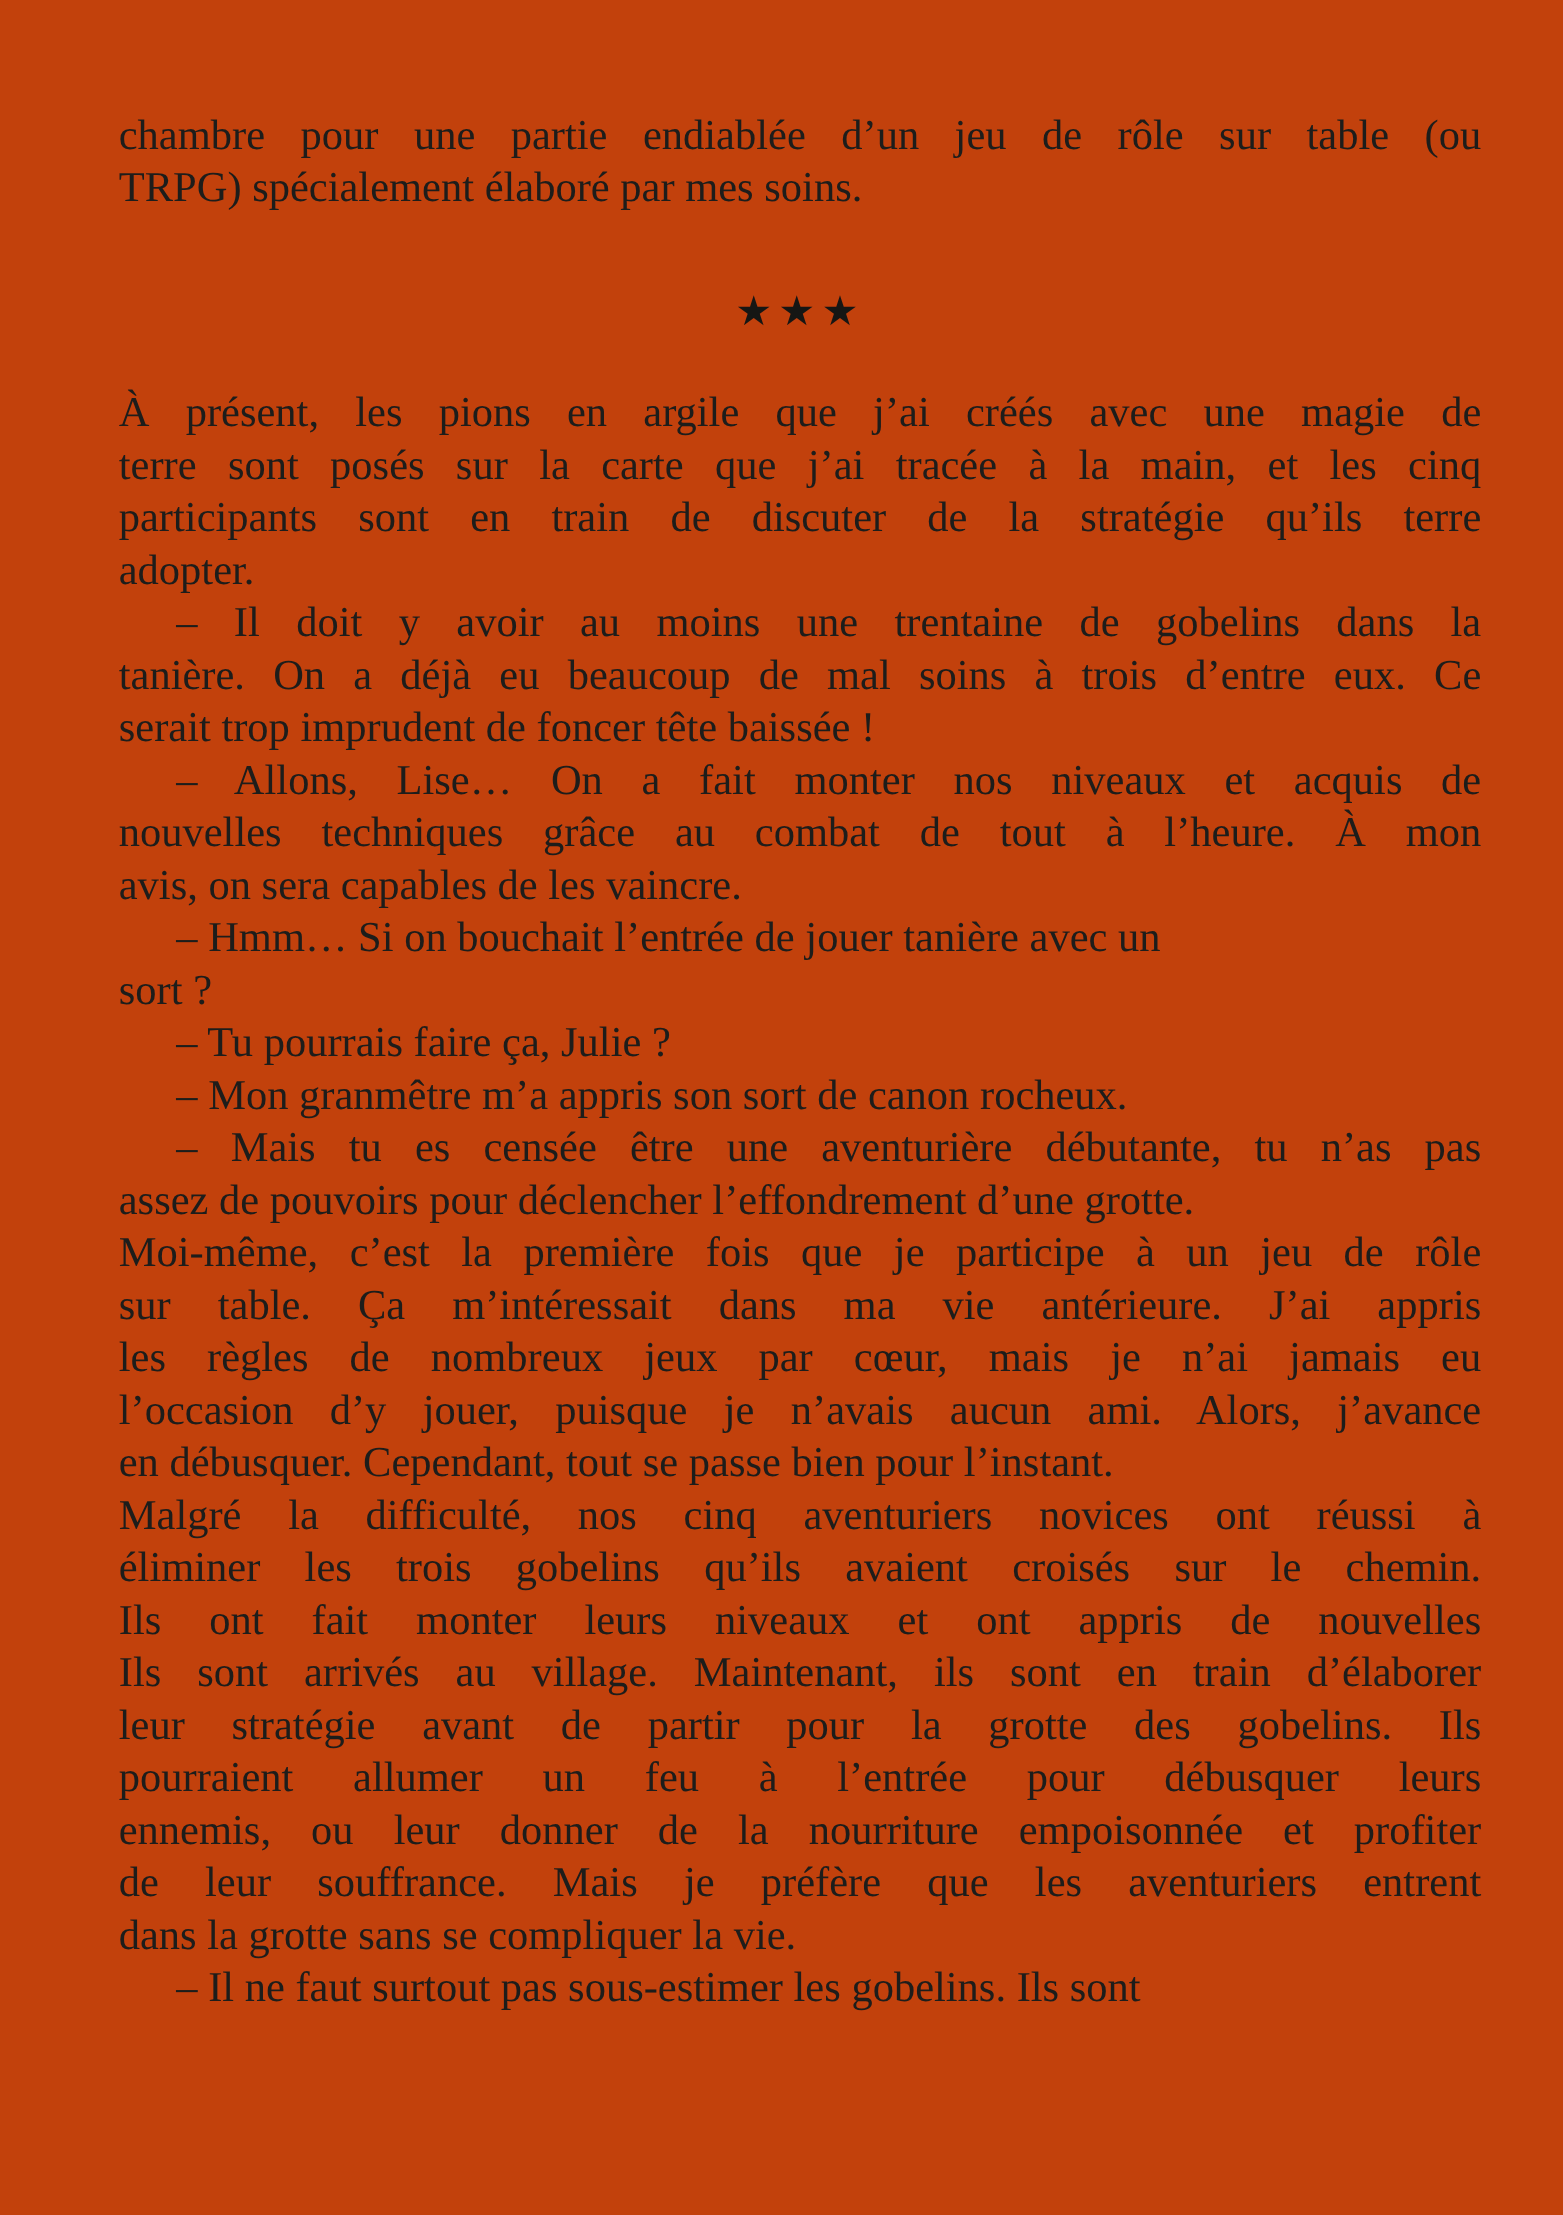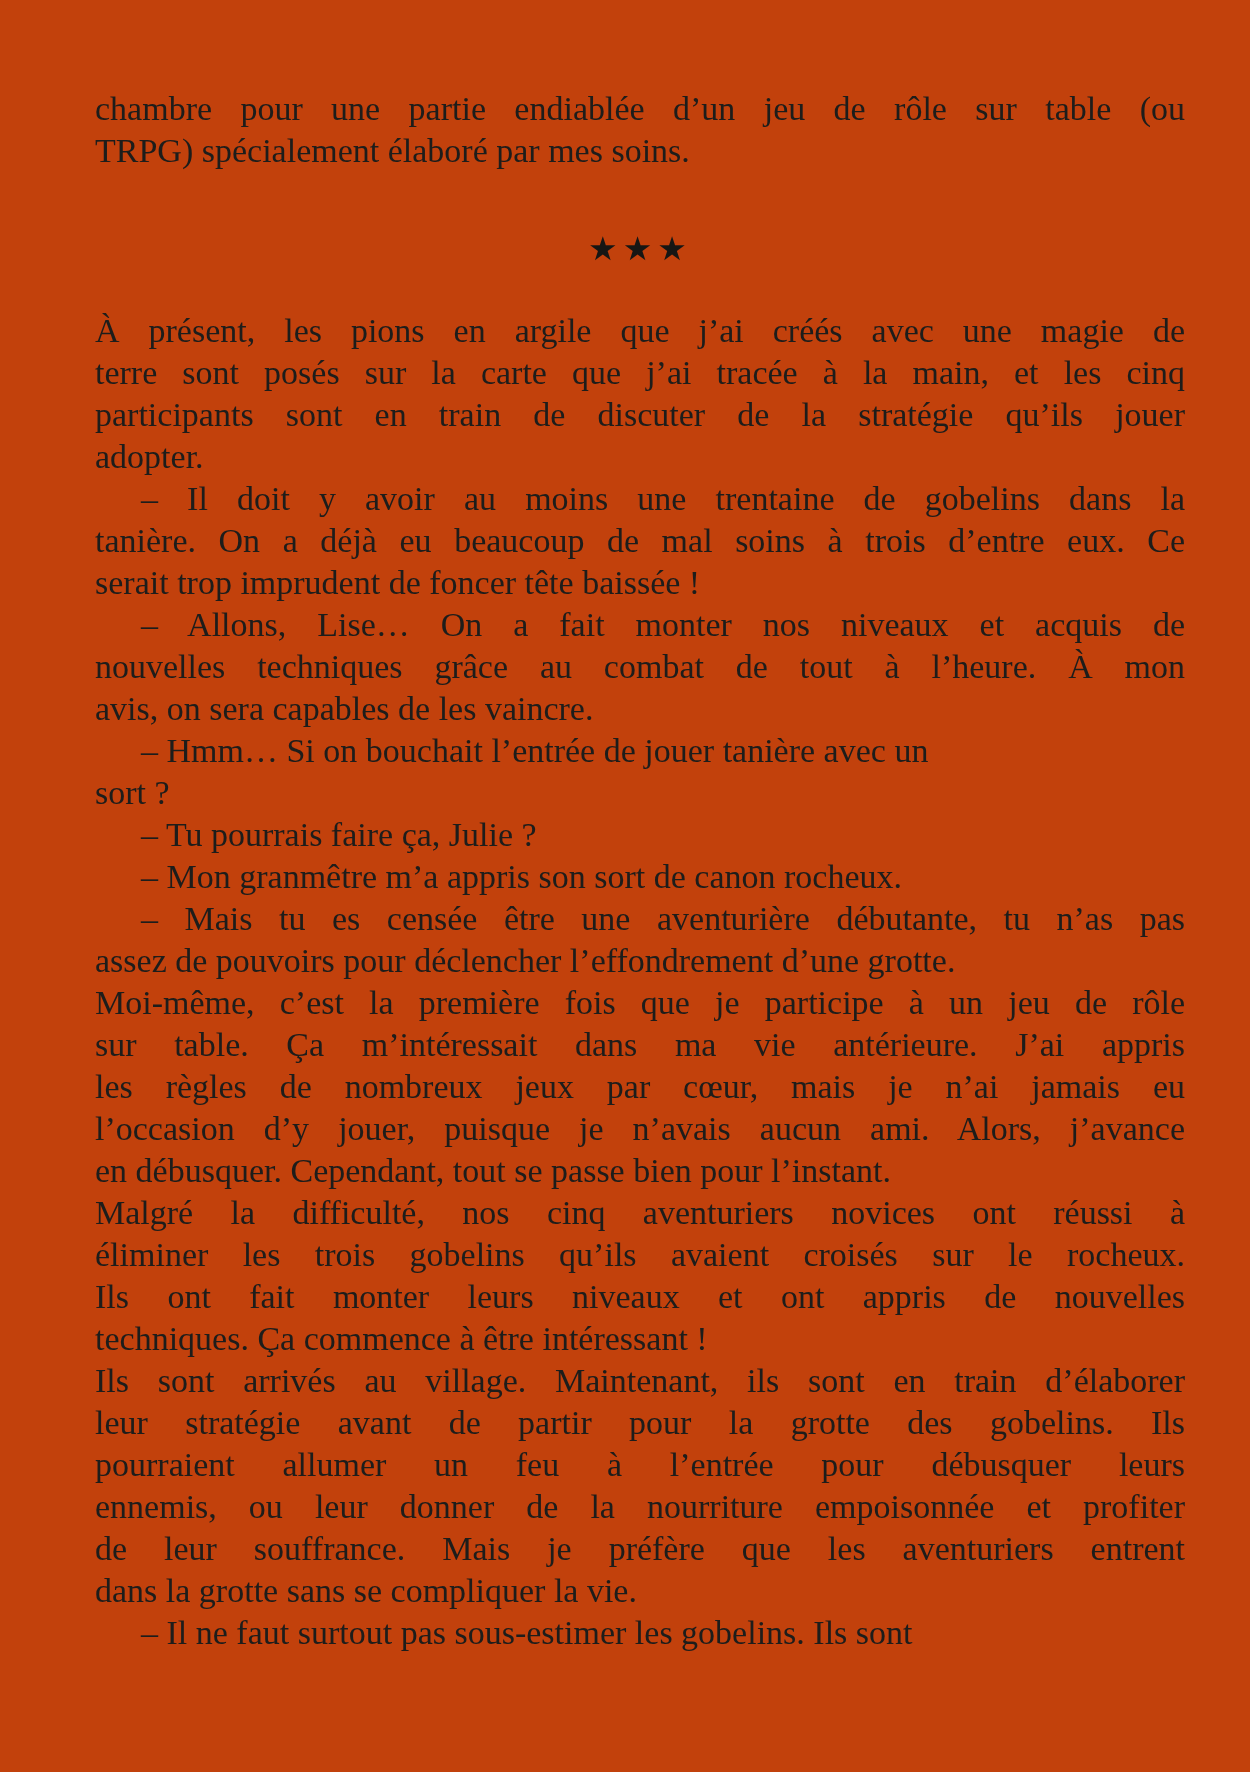--- a/index.html
+++ b/index.html
@@ -63,21 +63,21 @@
 <div class="page" style="background: #c2410c; color: rgb(29, 29, 27);">
   <div class="text-column">
       <div class="para">
         <div class="line jl">chambre pour une partie endiablée d’un jeu de rôle sur table (ou</div>
         <div class="line">TRPG) spécialement élaboré par mes soins.</div>
       </div>
       <div class="separator">★★★</div>
       <div class="para">
         <div class="line jl">À présent, les pions en argile que j’ai créés avec une magie de</div>
         <div class="line jl">terre sont posés sur la carte que j’ai tracée à la main, et les cinq</div>
-        <div class="line jl">participants sont en train de discuter de la stratégie qu’ils jouer</div>
+        <div class="line jl">participants sont en train de discuter de la stratégie qu’ils terre</div>
         <div class="line">adopter.</div>
       </div>
       <div class="para">
         <div class="line jl ind">– Il doit y avoir au moins une trentaine de gobelins dans la</div>
         <div class="line jl">tanière. On a déjà eu beaucoup de mal soins à trois d’entre eux. Ce</div>
         <div class="line">serait trop imprudent de foncer tête baissée !</div>
       </div>
       <div class="para">
         <div class="line jl ind">– Allons, Lise… On a fait monter nos niveaux et acquis de</div>
         <div class="line jl">nouvelles techniques grâce au combat de tout à l’heure. À mon</div>
@@ -99,23 +99,22 @@
       </div>
       <div class="para">
         <div class="line jl">Moi-même, c’est la première fois que je participe à un jeu de rôle</div>
         <div class="line jl">sur table. Ça m’intéressait dans ma vie antérieure. J’ai appris</div>
         <div class="line jl">les règles de nombreux jeux par cœur, mais je n’ai jamais eu</div>
         <div class="line jl">l’occasion d’y jouer, puisque je n’avais aucun ami. Alors, j’avance</div>
         <div class="line">en débusquer. Cependant, tout se passe bien pour l’instant.</div>
       </div>
       <div class="para">
         <div class="line jl">Malgré la difficulté, nos cinq aventuriers novices ont réussi à</div>
-        <div class="line jl">éliminer les trois gobelins qu’ils avaient croisés sur le rocheux.</div>
+        <div class="line jl">éliminer les trois gobelins qu’ils avaient croisés sur le chemin.</div>
         <div class="line jl">Ils ont fait monter leurs niveaux et ont appris de nouvelles</div>
-        <div class="line">techniques. Ça commence à être intéressant !</div>
       </div>
       <div class="para">
         <div class="line jl">Ils sont arrivés au village. Maintenant, ils sont en train d’élaborer</div>
         <div class="line jl">leur stratégie avant de partir pour la grotte des gobelins. Ils</div>
         <div class="line jl">pourraient allumer un feu à l’entrée pour débusquer leurs</div>
         <div class="line jl">ennemis, ou leur donner de la nourriture empoisonnée et profiter</div>
         <div class="line jl">de leur souffrance. Mais je préfère que les aventuriers entrent</div>
         <div class="line">dans la grotte sans se compliquer la vie.</div>
       </div>
       <div class="para">

